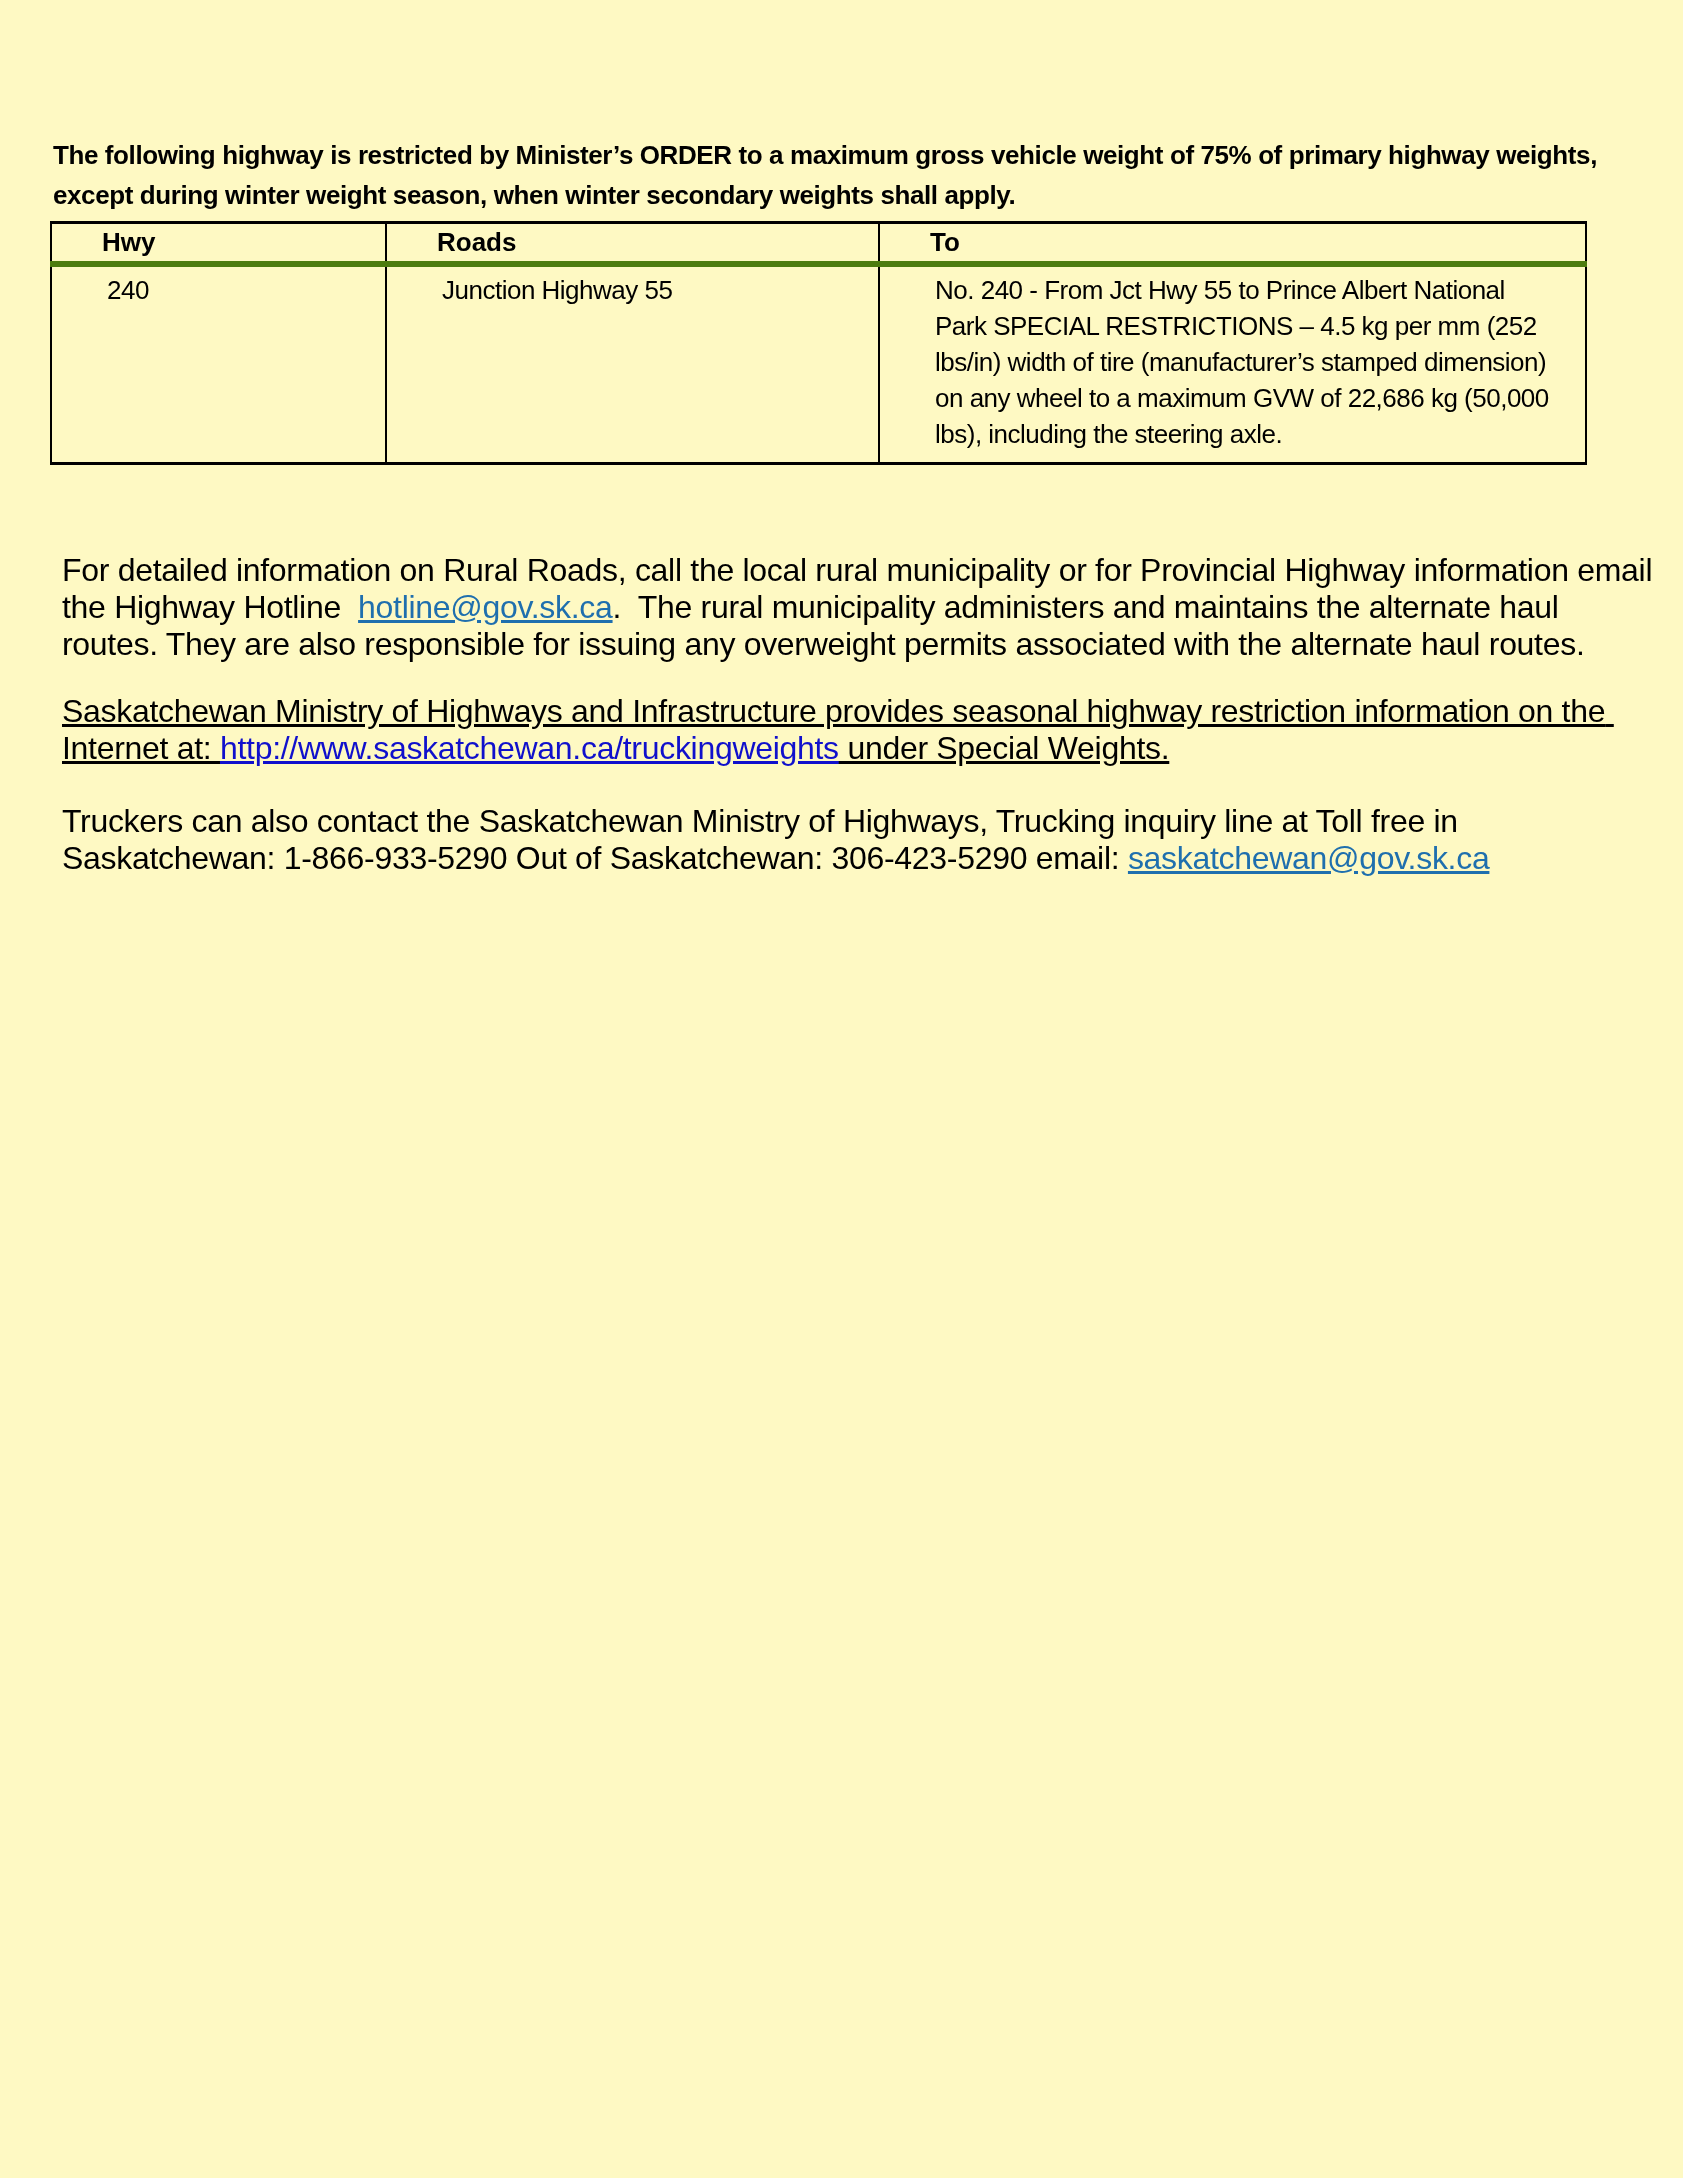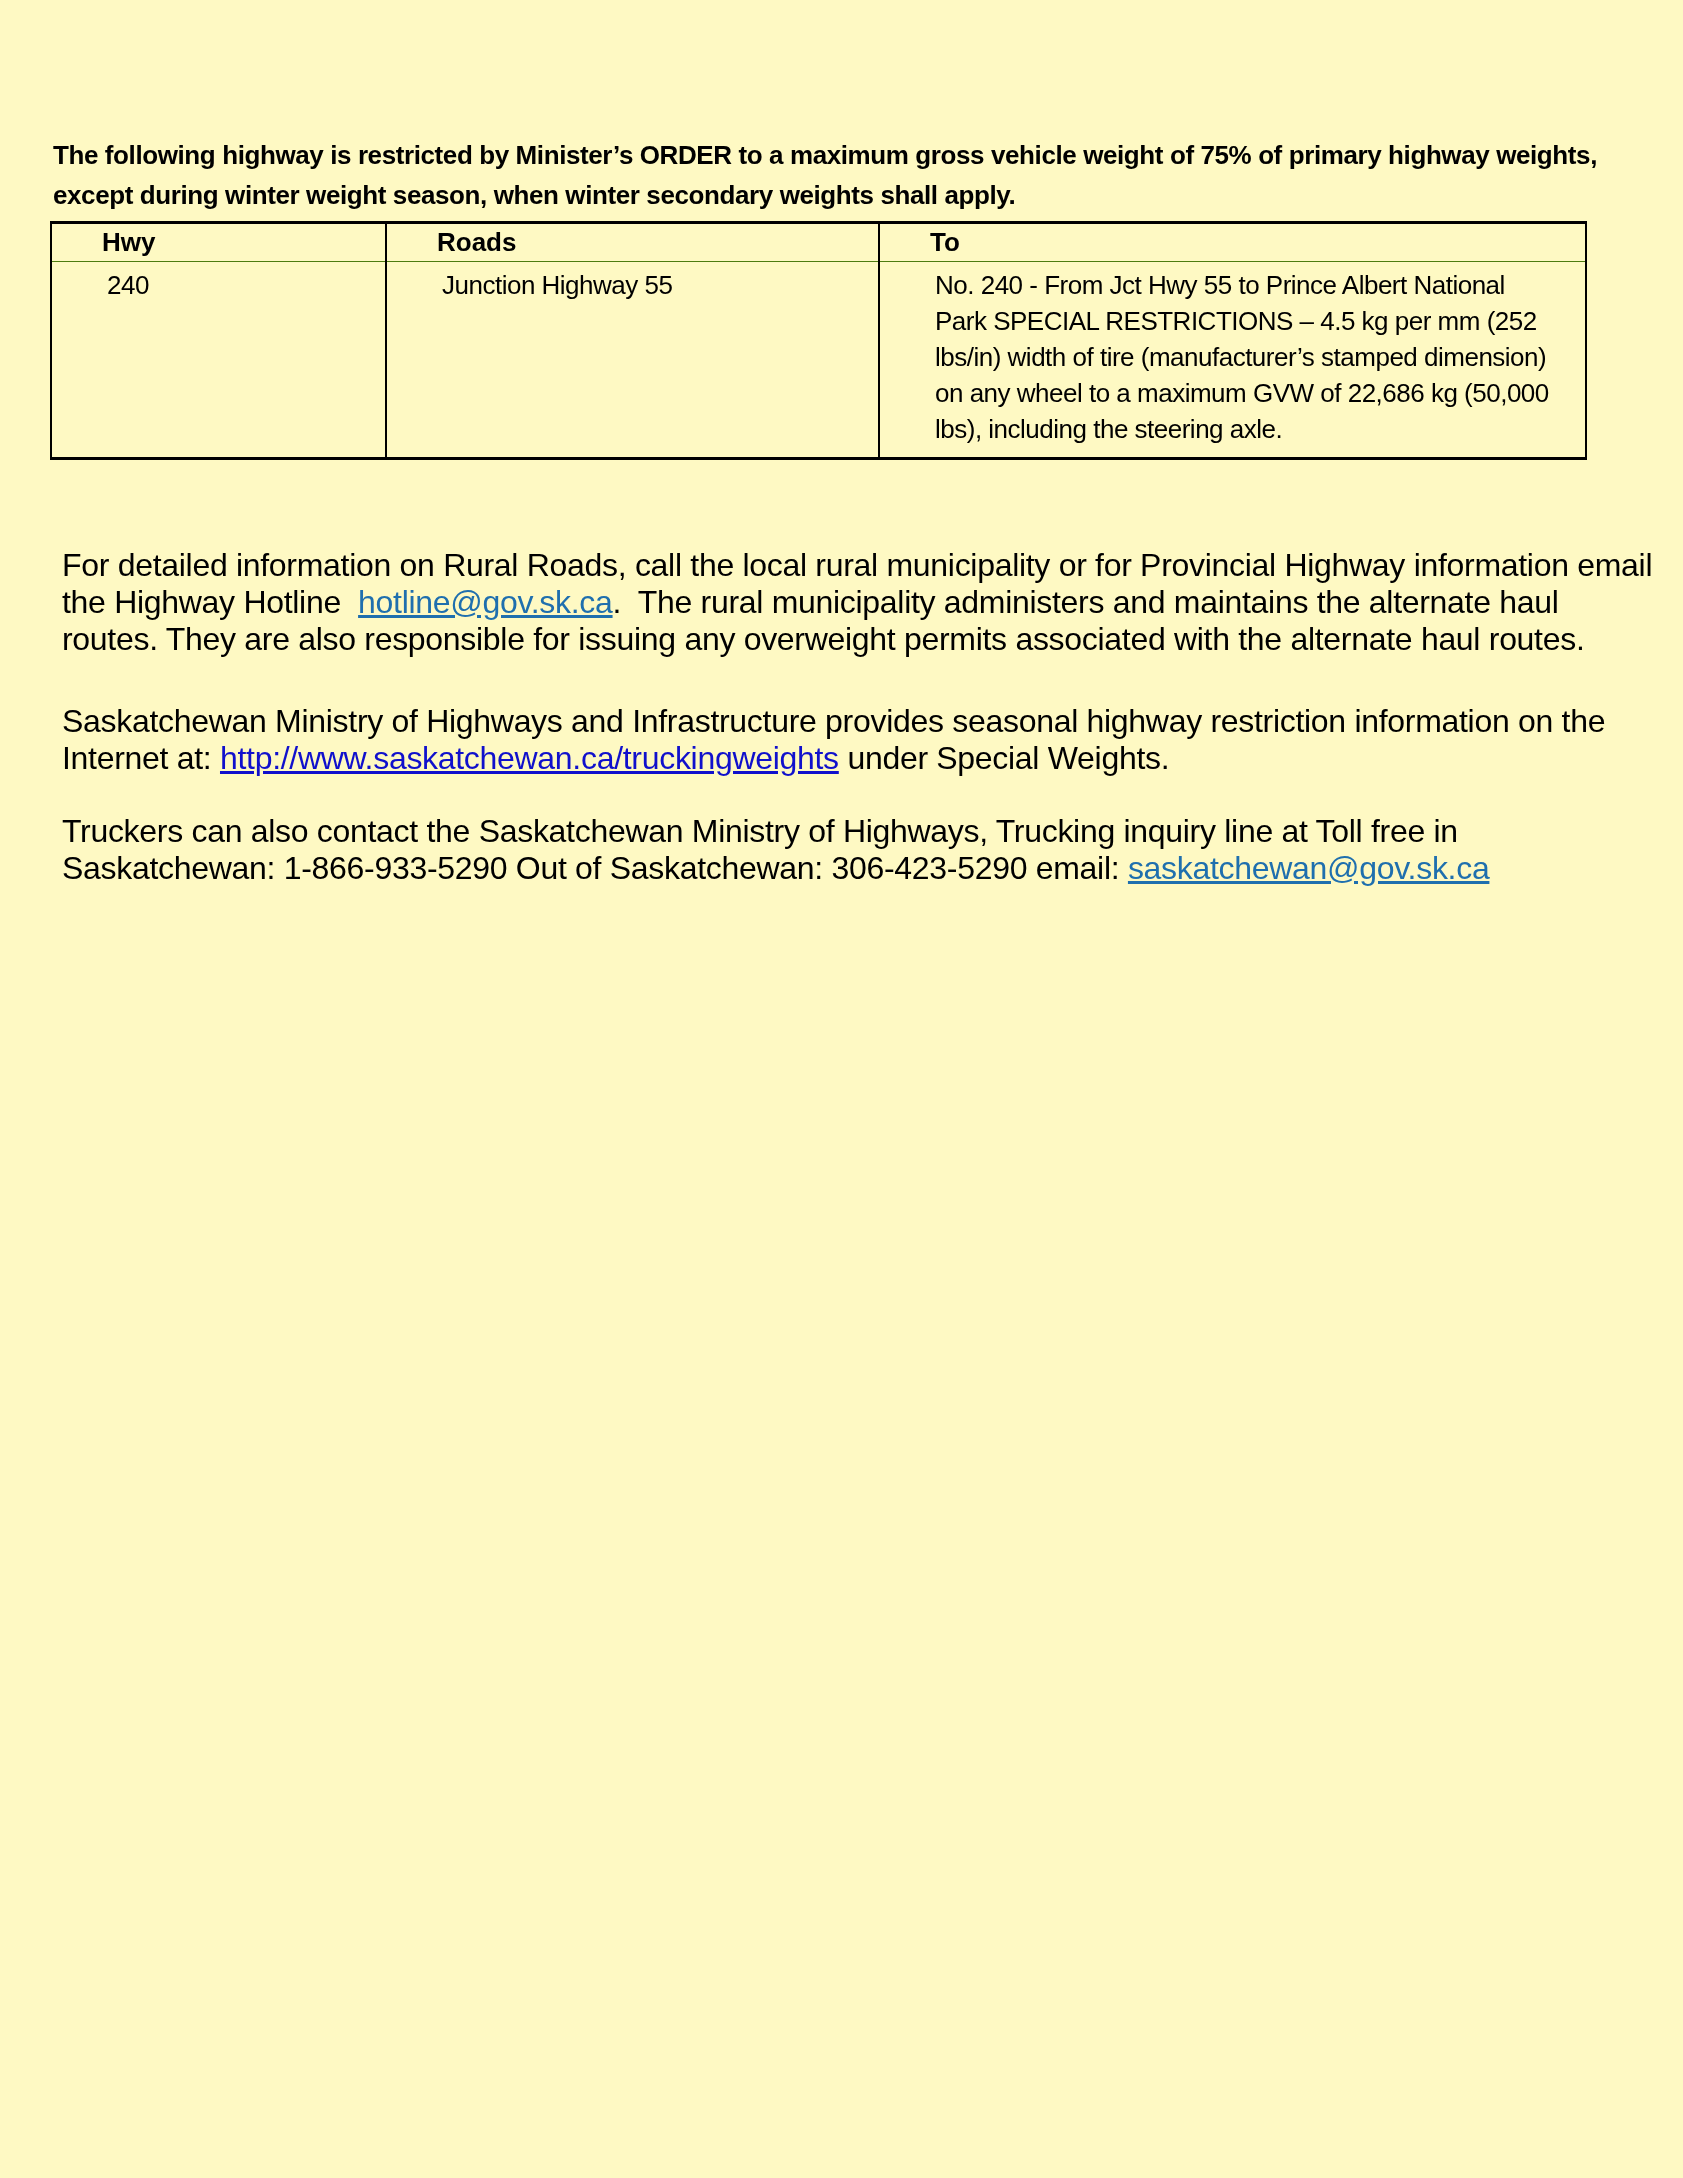--- a/index.html
+++ b/index.html
@@ -27,21 +27,21 @@
     table-layout: fixed;
     width: 1535px;
     border: 2px solid #000;
     border-top: 3px solid #000;
     border-bottom: 3px solid #000;
   }
   .restriction-table col.c1 { width: 335px; }
   .restriction-table col.c2 { width: 493px; }
   .restriction-table col.c3 { width: 707px; }
   .restriction-table th {
-    border-bottom: 1px solid #4d7c0f;
+    border-bottom: 6px solid #4d7c0f;
     border-left: 2px solid #000;
     font-weight: bold;
     text-align: left;
     font-size: 26px;
     line-height: 32px;
     padding: 2px 20px 3px 50px;
     vertical-align: top;
   }
   .restriction-table td {
     border-left: 2px solid #000;
@@ -55,21 +55,21 @@
   .restriction-table td:first-child { border-left: none; }
   .body-text {
     font-size: 32px;
     line-height: 37px;
     letter-spacing: -0.3px;
     width: 1599px;
     margin: 0 0 0 12px;
     white-space: pre-wrap;
   }
   .para-rural    { margin-top: 87px; }
-  .para-ministry { margin-top: 45px; }
+  .para-ministry { margin-top: 30px; text-decoration: underline; }
   .para-truckers { margin-top: 36px; }
   a.email-link {
     color: #1F6FAE;
     text-decoration: underline;
     cursor: pointer;
   }
   a.url-link {
     color: #1010CC;
     text-decoration: underline;
     cursor: pointer;

